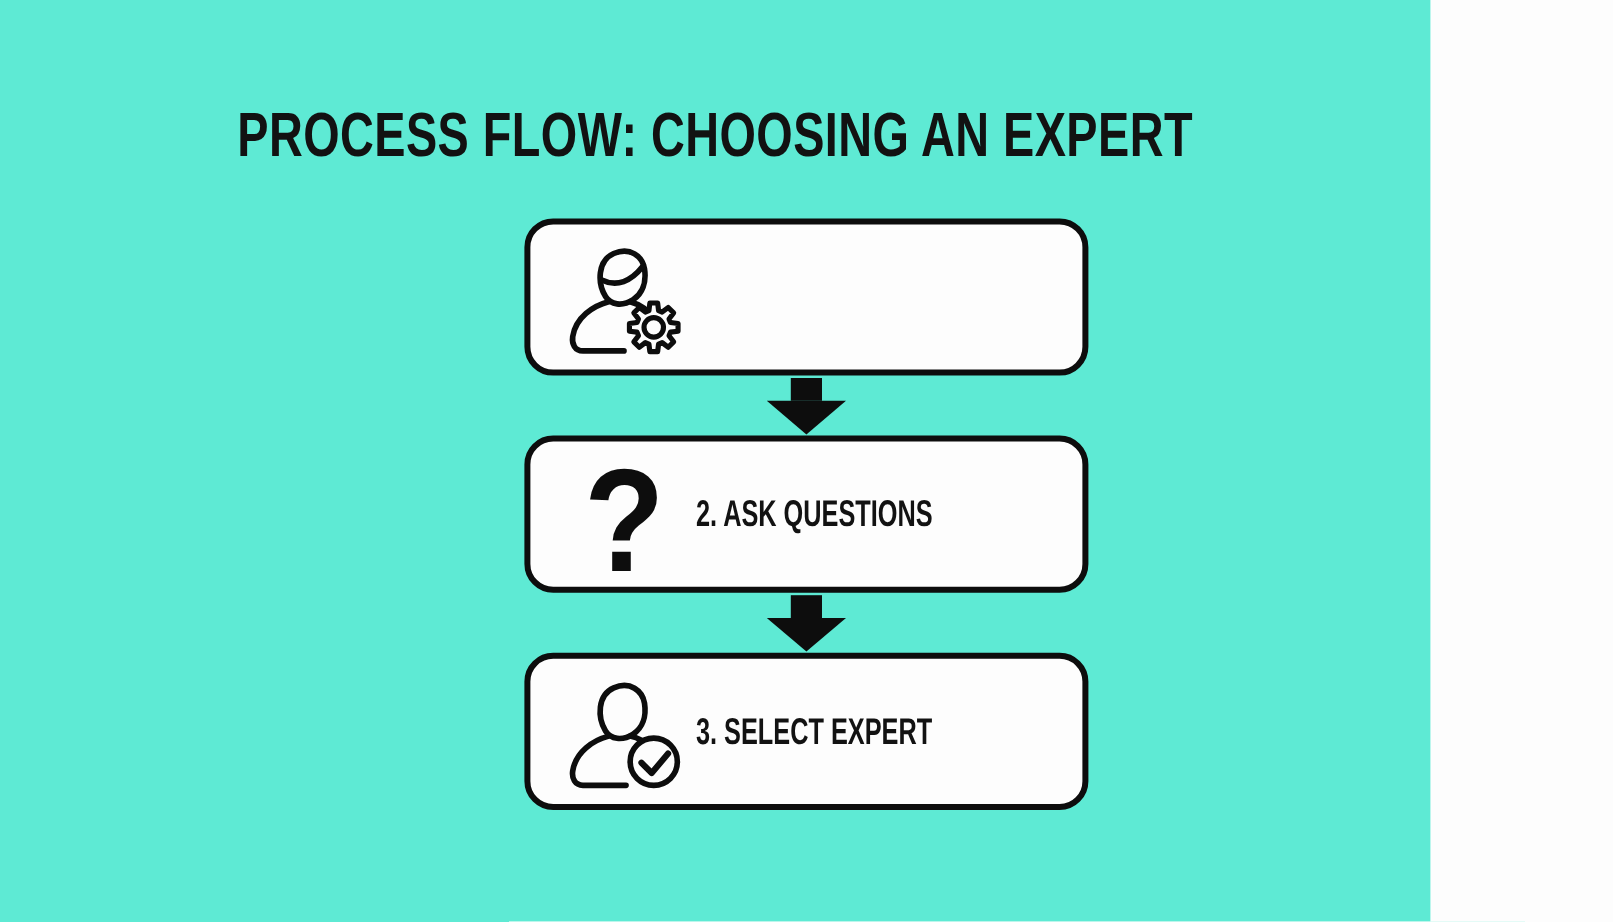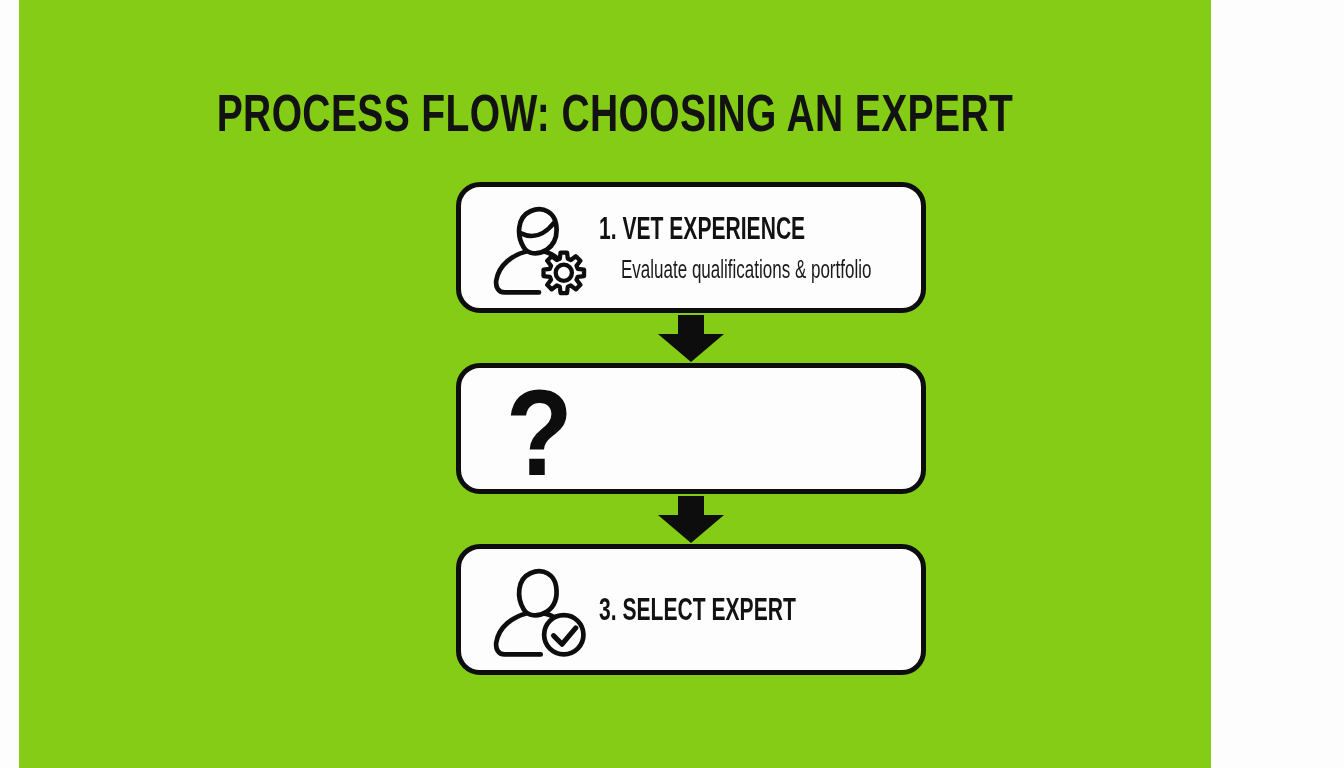--- a/index.html
+++ b/index.html
@@ -4,25 +4,24 @@
 <style>
   html, body {
     margin: 0;
     padding: 0;
     background: #fdfdfd;
   }
   .canvas {
     position: relative;
     width: 1192px;
     height: 768px;
-    background: #84cc16;
+    background: #5eead4;
     font-family: "Liberation Sans", sans-serif;
     color: #0d0d0d;
     overflow: hidden;
-    margin-left: 19px;
   }
   
   .heading {
     position: absolute;
     top: 50px;
     left: 0;
     width: 100%;
     text-align: center;
     font-size: 52px;
     font-weight: 700;
@@ -140,36 +139,33 @@
           <path d="M62,114 L22,114 C14,114 11,107 12,100 C15,81 32,70 47,66"></path>
           <path d="M68,66 C79,69 86,75 90,82"></path>
           <path d="M44,61 C36,48 36,26 52,19 C68,12 80,22 82,34 C84,47 80,58 71,64 C60,71 49,69 44,61 Z"></path>
           <path d="M41,45 C55,52 69,46 80,32"></path>
           <g transform="translate(91,91)">
             <path fill="#fdfdfd" stroke-width="5" d="M16.3,-4.7 L23.7,-3.8 L23.7,3.8 L16.3,4.7 L14.9,8.2 L19.4,14.1 L14.1,19.4 L8.2,14.9 L4.7,16.3 L3.8,23.7 L-3.8,23.7 L-4.7,16.3 L-8.2,14.9 L-14.1,19.4 L-19.4,14.1 L-14.9,8.2 L-16.3,4.7 L-23.7,3.8 L-23.7,-3.8 L-16.3,-4.7 L-14.9,-8.2 L-19.4,-14.1 L-14.1,-19.4 L-8.2,-14.9 L-4.7,-16.3 L-3.8,-23.7 L3.8,-23.7 L4.7,-16.3 L8.2,-14.9 L14.1,-19.4 L19.4,-14.1 L14.9,-8.2 Z"></path>
             <circle cx="0" cy="0" r="9.5" stroke-width="5" fill="#fdfdfd"></circle>
           </g>
         </svg>
       </div>
-      <div class="text">
-        <div class="step-title"><span class="cx-left">1. VET EXPERIENCE</span></div>
-        <div class="step-sub"><span class="cx-left">Evaluate qualifications &amp; portfolio</span></div>
-      </div>
     </div>
 
     <div class="arrow">
       <span class="stem"></span>
       <span class="head"></span>
     </div>
 
     <div class="step">
       <div class="icon-wrap">
         <span class="qmark">?</span>
       </div>
       <div class="text">
+        <div class="step-title"><span class="cx-left">2. ASK QUESTIONS</span></div>
       </div>
     </div>
 
     <div class="arrow">
       <span class="stem"></span>
       <span class="head"></span>
     </div>
 
     <div class="step">
       <div class="icon-wrap">

